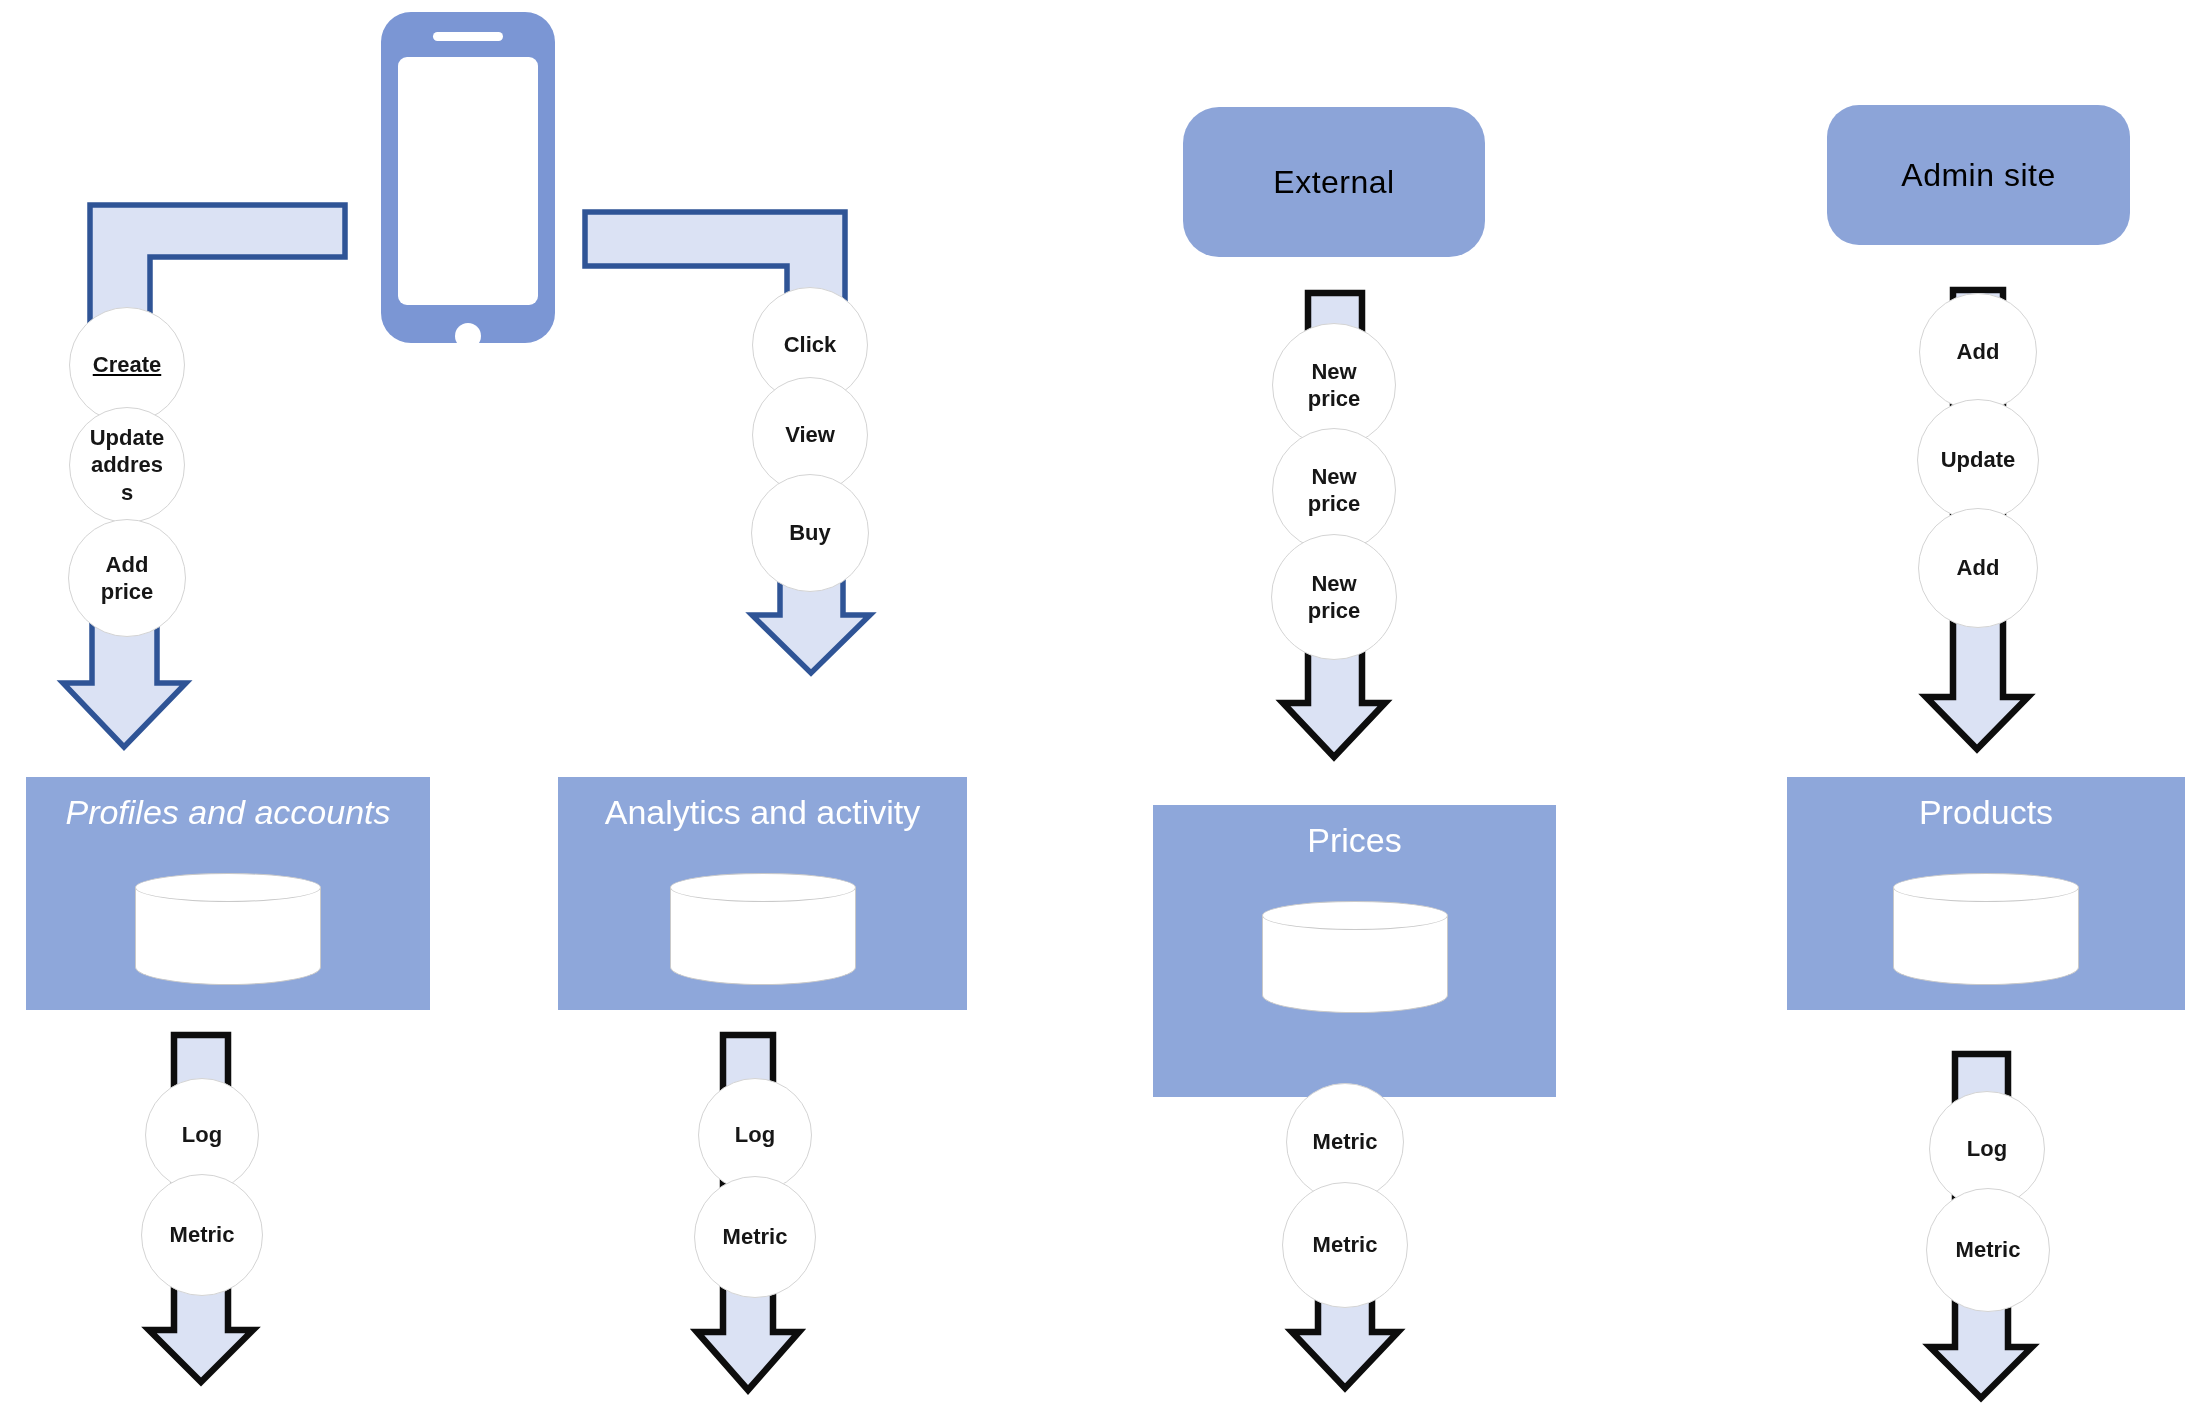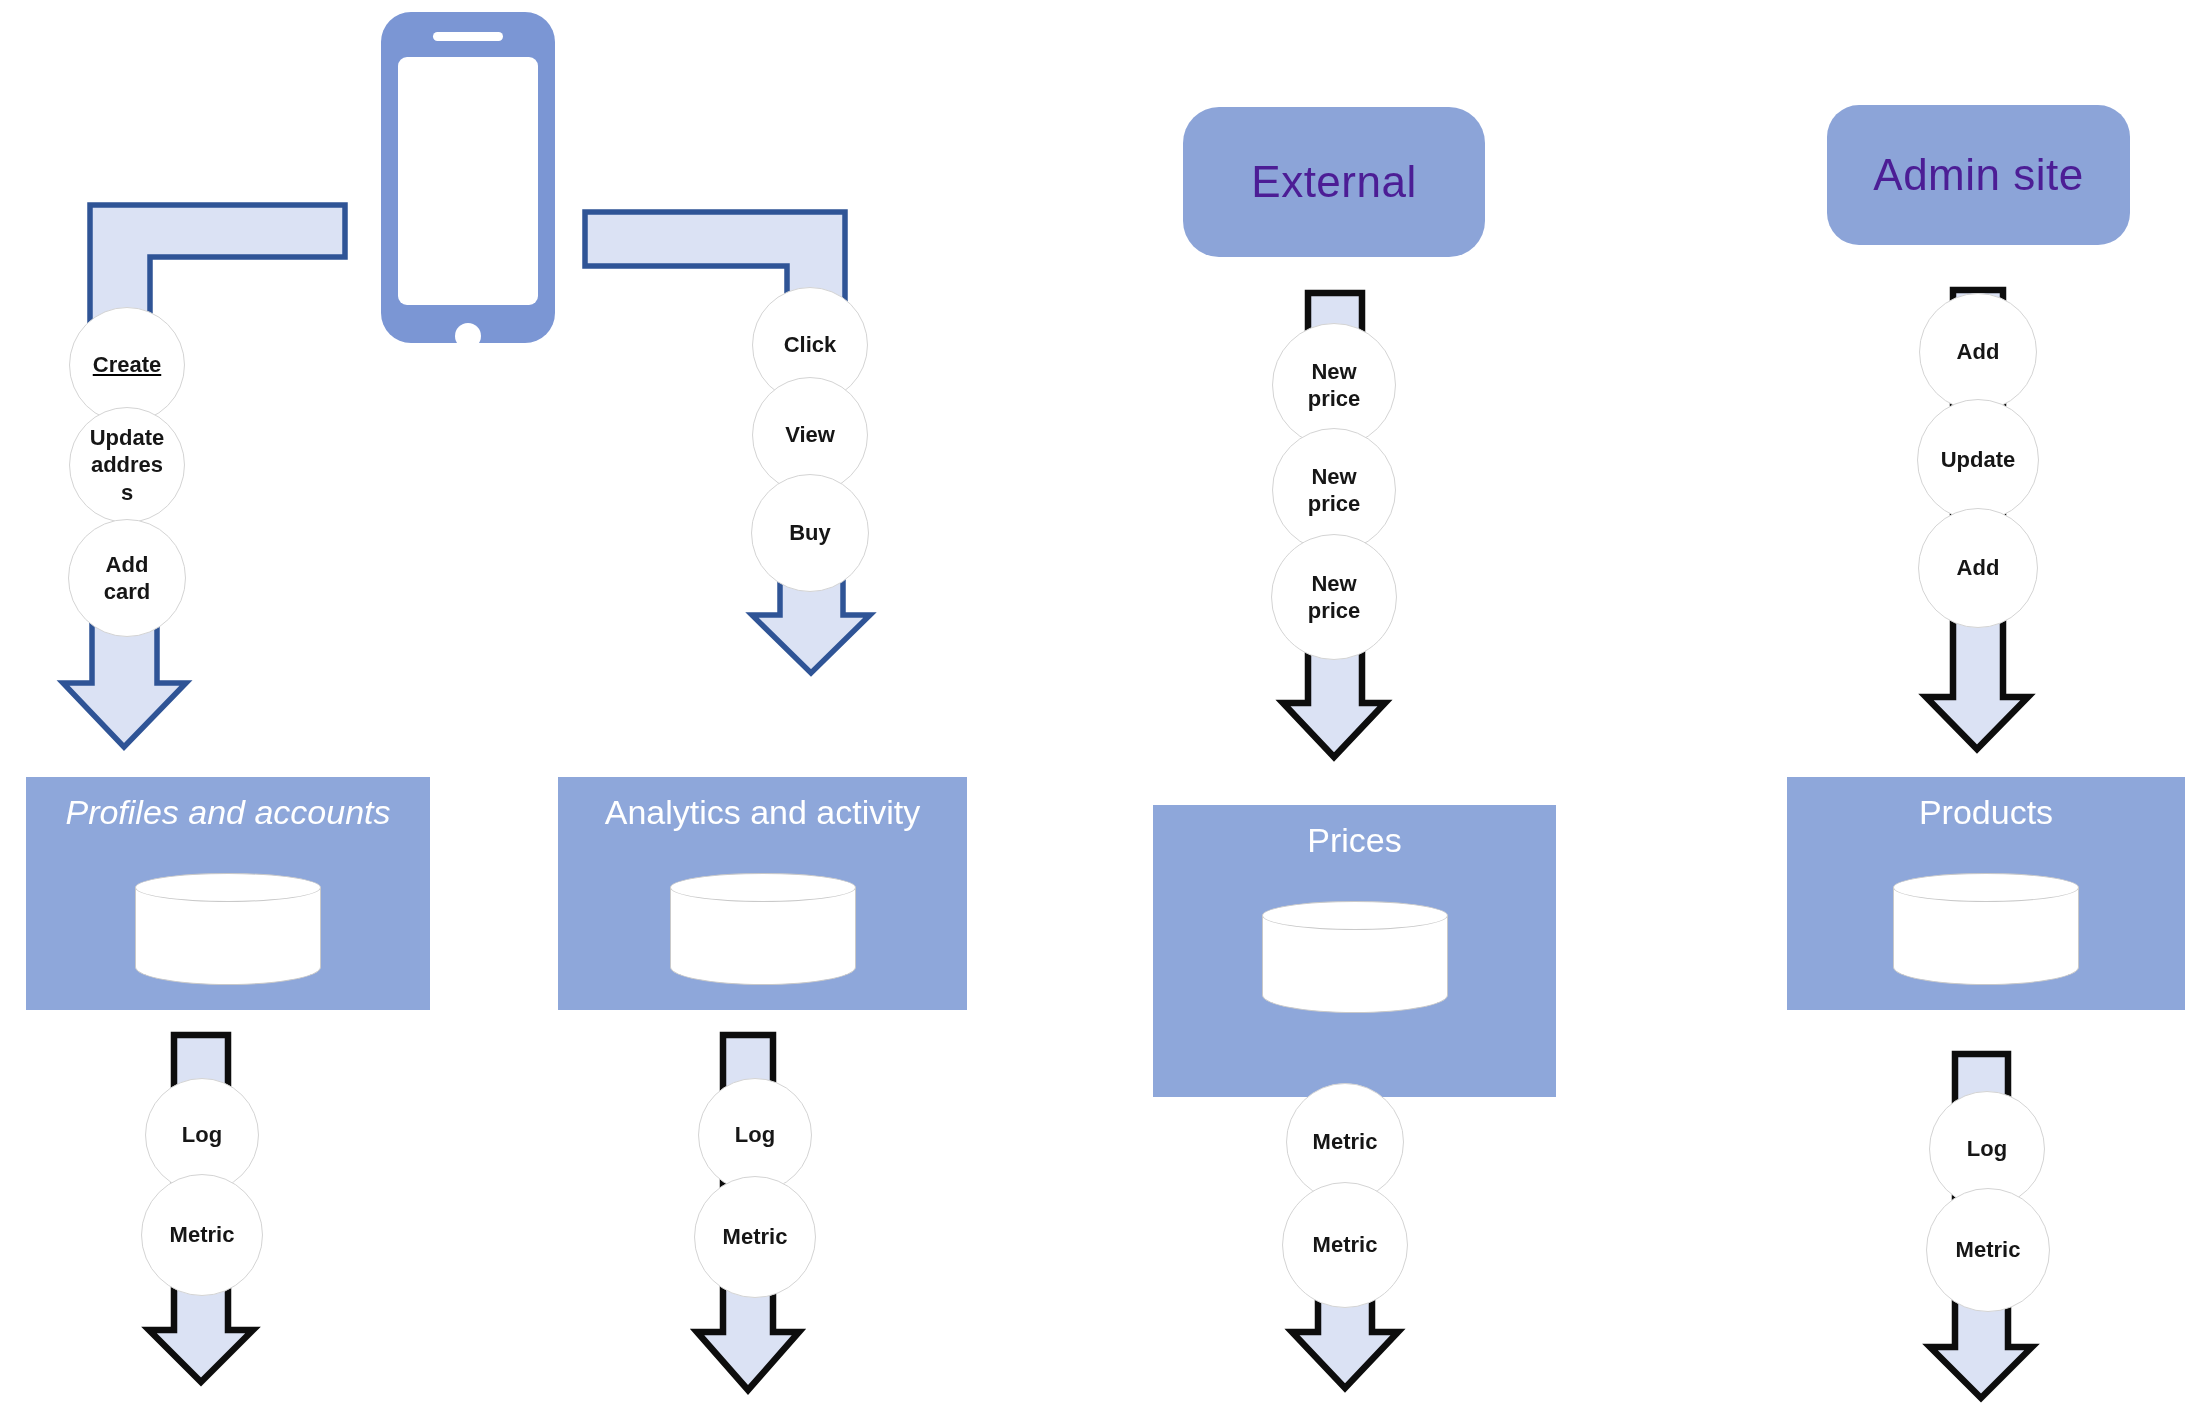--- a/index.html
+++ b/index.html
@@ -30,21 +30,21 @@
   .circle{position:absolute;background:#fff;border:1.5px solid var(--circle-border);
           border-radius:50%;display:flex;align-items:center;justify-content:center;
           box-sizing:border-box;z-index:3;}
   .circle span{display:block;width:92px;text-align:center;font-size:22px;font-weight:bold;
           color:#161616;line-height:1.25;overflow-wrap:anywhere;}
   .circle.narrow span{width:84px;}
 
   
   .srcbox{position:absolute;background:var(--src-fill);border-radius:36px;
           display:flex;align-items:center;justify-content:center;z-index:2;}
-  .srcbox span{color:#4c1d95;font-size:44px;letter-spacing:0.5px;}
+  .srcbox span{color:#000000;font-size:32px;letter-spacing:0.5px;}
 
   
   .store{position:absolute;background:var(--box-fill);z-index:2;}
   .store-title{text-align:center;margin-top:16px;font-size:34px;color:#fff;white-space:nowrap;}
   .cylinder{position:absolute;left:50%;transform:translateX(-50%);top:96px;width:186px;height:112px;}
   .cyl-body{position:absolute;left:0;right:0;top:14px;bottom:0;background:#fff;
             border:1px solid #c9c9c9;border-top:none;
             border-radius:0 0 50% 50% / 0 0 18px 18px;}
   .cyl-top{position:absolute;left:0;right:0;top:0;height:29px;background:#fff;
            border:1px solid #c9c9c9;border-radius:50%;box-sizing:border-box;z-index:1;}
@@ -83,21 +83,21 @@
     <span>Admin site</span>
   </div>
 
   <div class="circle" style="left:69px;top:307px;width:116px;height:116px;text-decoration:underline;">
     <span>Create</span>
     </div>
   <div class="circle narrow" style="left:69px;top:407px;width:116px;height:116px;">
     <span>Update address</span>
     </div>
   <div class="circle" style="left:68px;top:519px;width:118px;height:118px;">
-    <span>Add card</span>
+    <span>Add price</span>
     </div>
   <div class="circle" style="left:145px;top:1078px;width:114px;height:114px;">
     <span>Log</span>
     </div>
   <div class="circle" style="left:141px;top:1174px;width:122px;height:122px;">
     <span>Metric</span>
     </div>
 
   <div class="circle" style="left:752px;top:287px;width:116px;height:116px;">
     <span>Click</span>

